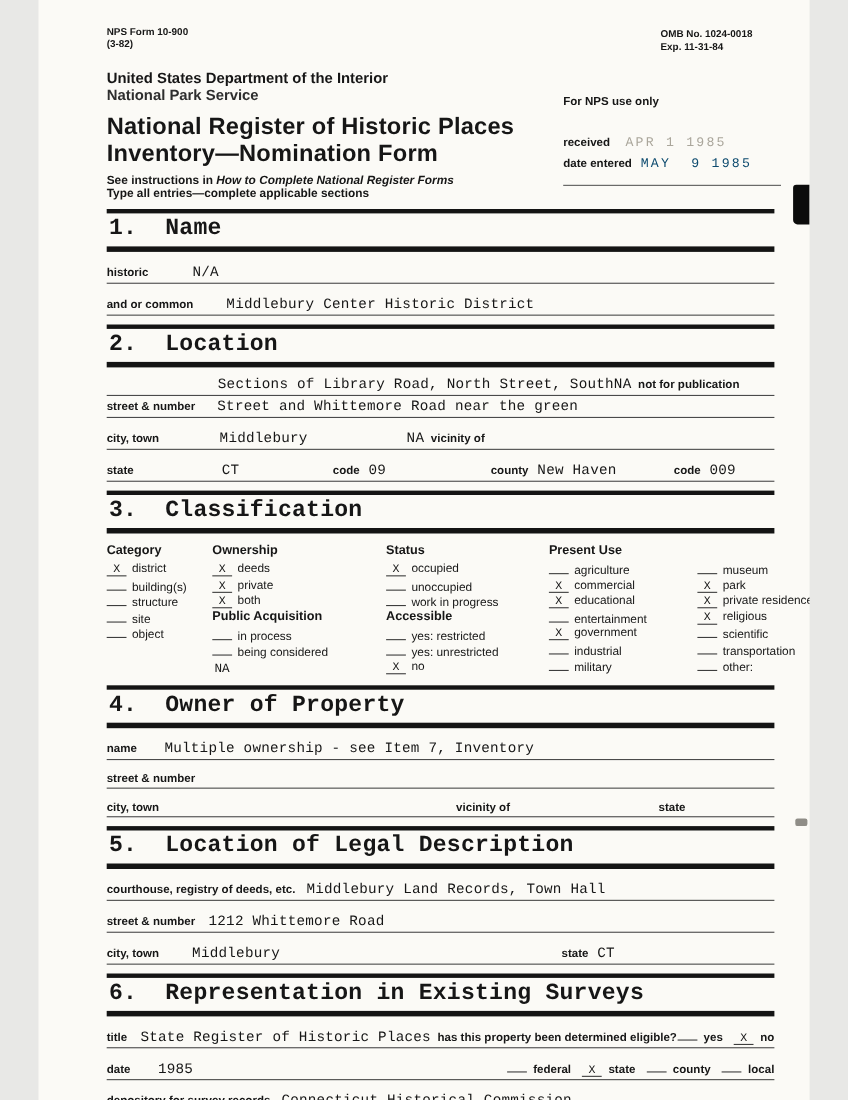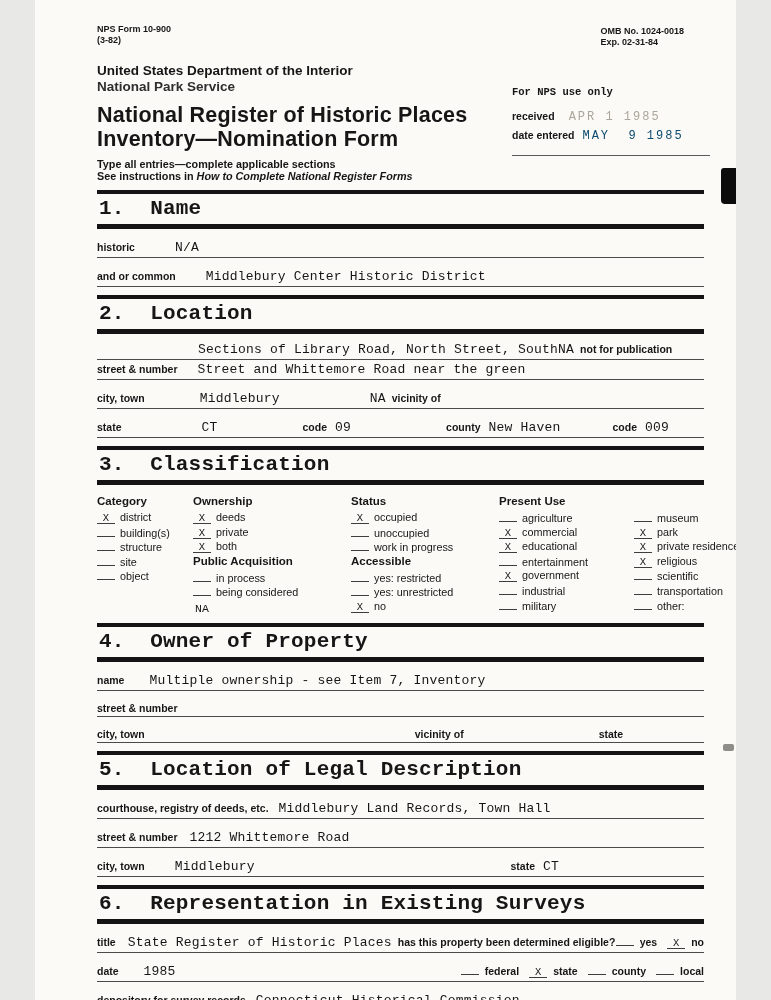--- a/index.html
+++ b/index.html
@@ -9,21 +9,21 @@
     background:#fbfaf6; color:#161616;
     font-family:"Liberation Sans", sans-serif;
     padding:24px 32px 8px 62px;
   }
   .tiny { font-size:9px; line-height:10.5px; font-weight:bold; }
   .omb  { position:absolute; top:26px; right:52px; font-size:9px; line-height:11px; font-weight:bold; }
   .dept   { margin-top:18px; font-size:13.5px; font-weight:bold; line-height:16px; }
   .agency { font-size:13.5px; font-weight:bold; color:#2e2e2e; }
   .bigtitle { margin-top:9px; font-size:21.5px; font-weight:bold; line-height:24px; letter-spacing:0.2px; width:470px; }
   .npsbox { position:absolute; top:86px; right:26px; width:198px; border-bottom:1.5px solid #5a5a5a; padding-bottom:12px; }
-  .npsbox .h { font-size:10.5px; font-weight:bold; margin-bottom:12px;font-family:Liberation Mono, monospace; }
+  .npsbox .h { font-size:10.5px; font-weight:bold; margin-bottom:25px; }
   .stamprow { display:flex; align-items:baseline; margin-top:5px; }
   .stamp { font-family:"Liberation Mono","DejaVu Sans Mono",monospace; white-space:pre; }
   .received-stamp { color:#aaa69b; font-size:12px; margin-left:14px; letter-spacing:2px; }
   .entered-stamp  { color:#0c4a6e; font-size:12px; margin-left:8px; letter-spacing:2px; }
   .instr { margin-top:7px; font-size:10.8px; font-weight:bold; line-height:12px; }
   .sechead { margin-top:8px; border-top:4px solid #141414; border-bottom:5px solid #141414; padding:3px 0 4px 2px; }
   .sechead .t { font-size:21px; font-weight:bold; white-space:pre; letter-spacing:0.2px;font-family:Liberation Mono, monospace; }
   .frow { display:flex; align-items:baseline; border-bottom:1.6px solid #4a4a4a; padding-bottom:2px; margin-top:11px; }
   .lbl { font-size:10.5px; font-weight:bold; white-space:nowrap; flex:none; }
   .val { font-family:"Liberation Mono","DejaVu Sans Mono",monospace; font-size:13px; white-space:nowrap; flex:none; letter-spacing:0.2px; }
@@ -50,21 +50,21 @@
 <body>
 
 <div class="page">
 
   <div class="tiny">
     <div>NPS Form 10-900</div>
     <div>(3-82)</div>
   </div>
   <div class="omb">
     <div>OMB No. 1024-0018</div>
-    <div>Exp. 02-31-84</div>
+    <div>Exp. 11-31-84</div>
   </div>
 
   <div class="dept">United States Department of the Interior</div>
   <div class="agency">National Park Service</div>
 
   <div class="bigtitle">
     <div>National Register of Historic Places</div>
     <div>Inventory—Nomination Form</div>
   </div>
 
@@ -74,22 +74,22 @@
       <span class="lbl">received</span>
       <span class="stamp received-stamp">APR 1 1985</span>
     </div>
     <div class="stamprow">
       <span class="lbl">date entered</span>
       <span class="stamp entered-stamp">MAY  9 1985</span>
     </div>
   </div>
 
   <div class="instr">
+    <div><span>See instructions in </span><i>How to Complete National Register Forms</i></div>
     <div>Type all entries—complete applicable sections</div>
-    <div><span>See instructions in </span><i>How to Complete National Register Forms</i></div>
   </div>
 
   <div class="sechead">
     <span class="t">1.  Name</span>
   </div>
   <div class="frow">
     <span class="lbl">historic</span>
     <span class="val ml40">N/A</span>
   </div>
   <div class="frow">

